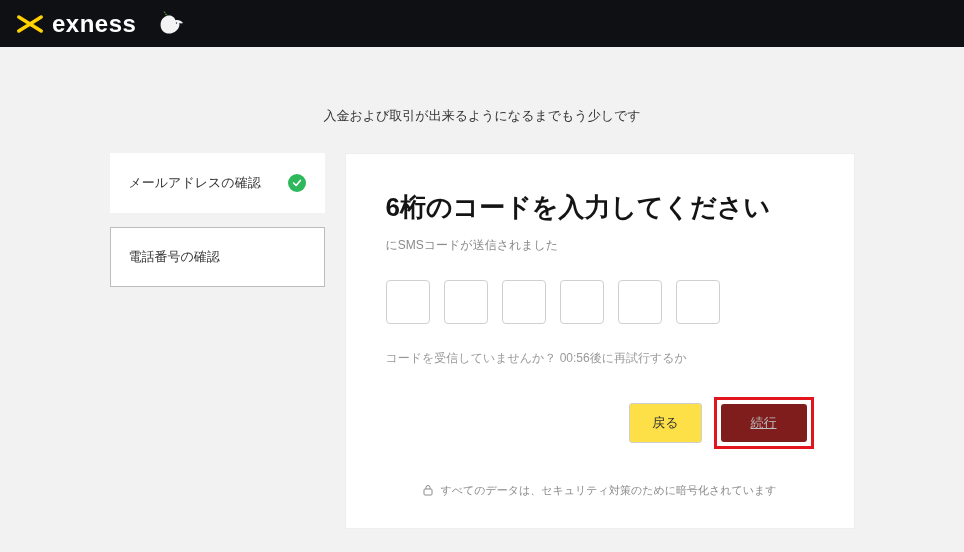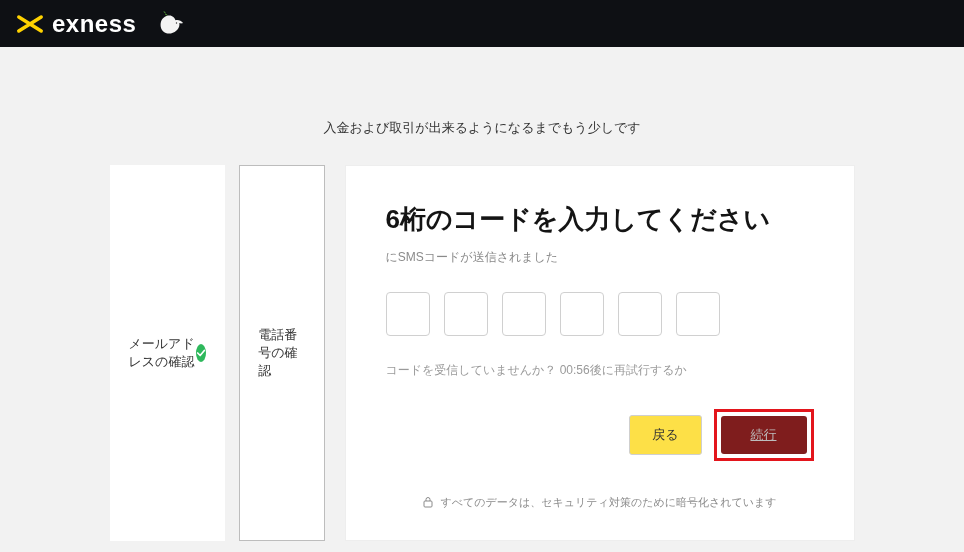--- a/index.html
+++ b/index.html
@@ -21,36 +21,37 @@
   .logo-mark { display: flex; align-items: center; }
   .logo-text {
     color: #fff;
     font-size: 24px;
     font-weight: 600;
     letter-spacing: 0.5px;
   }
   .peace-dove { margin-left: 10px; display: flex; align-items: center; }
 
   .page {
-    padding: 12px 24px;
+    padding: 0 24px;
   }
   .progress-line {
     text-align: center;
     font-size: 13px;
     color: #333;
     padding: 60px 0 28px 0;
   }
   .layout {
     display: flex;
     gap: 20px;
     justify-content: center;
   }
   .sidebar {
     width: 215px;
     display: flex;
+    flex-direction: column;
     gap: 14px;
   }
   .step {
     background: #fff;
     border: 1px solid #fff;
     padding: 20px 18px;
     font-size: 13px;
     color: #333;
     display: flex;
     align-items: center;

